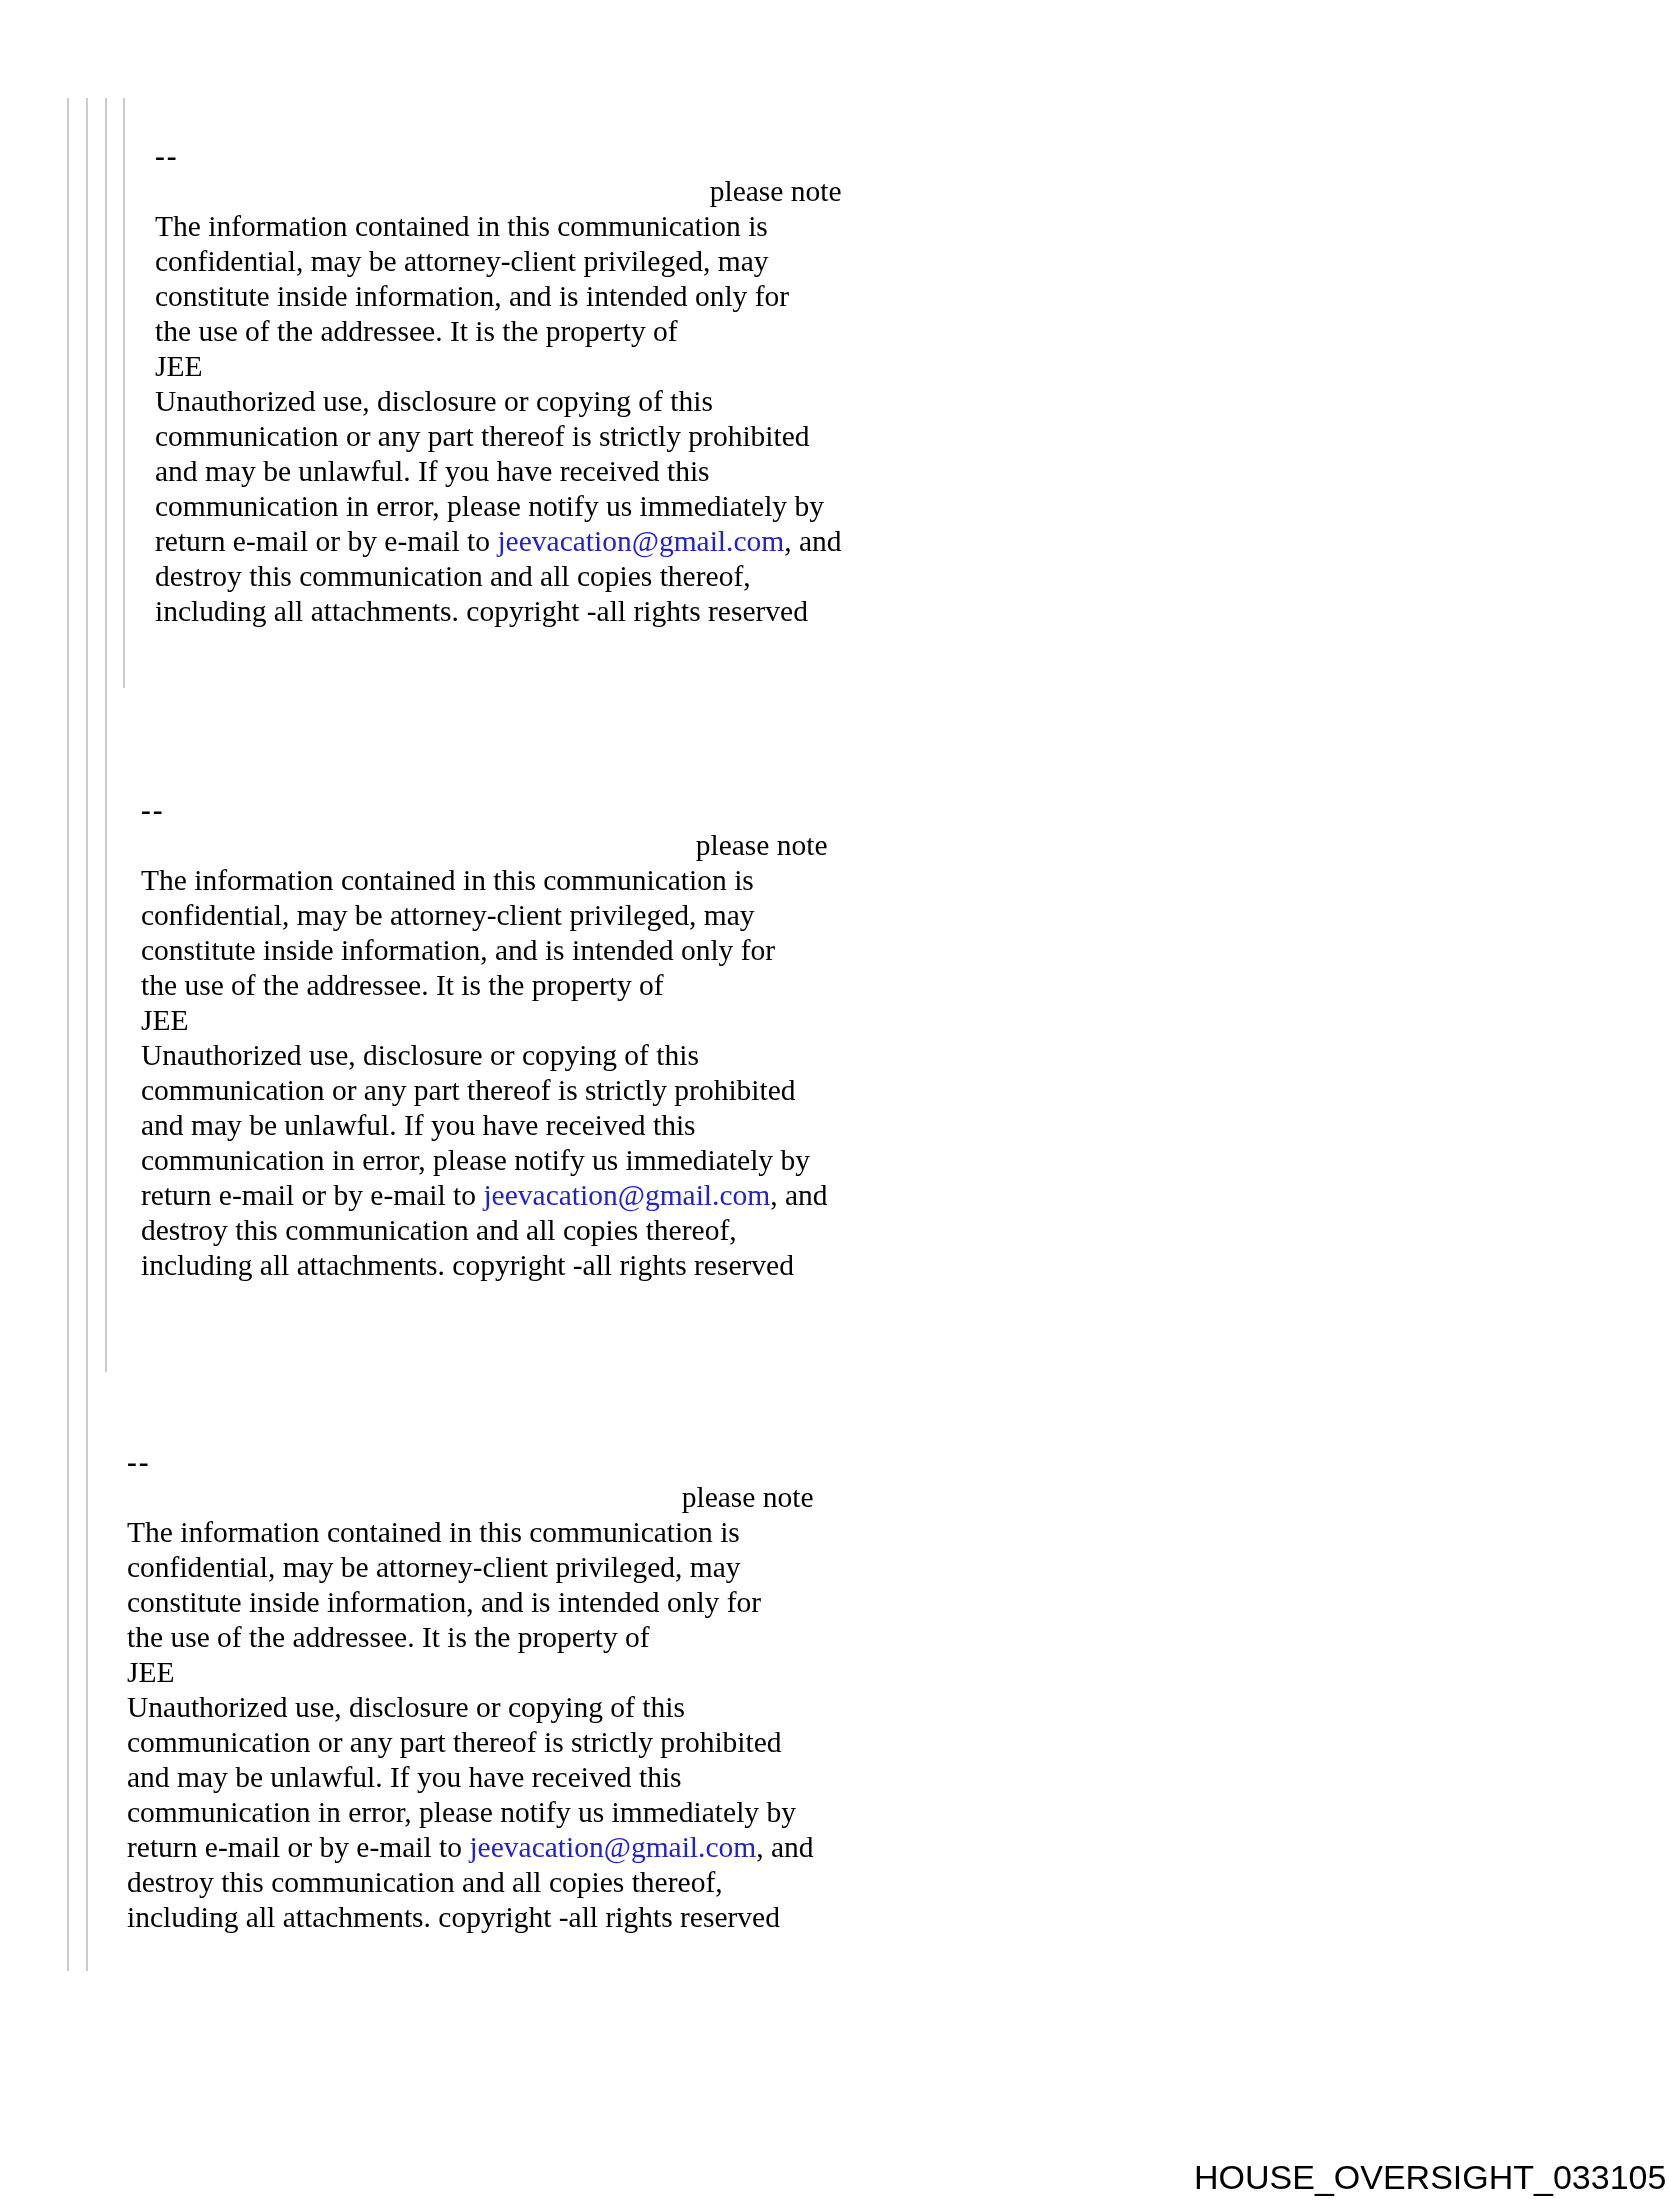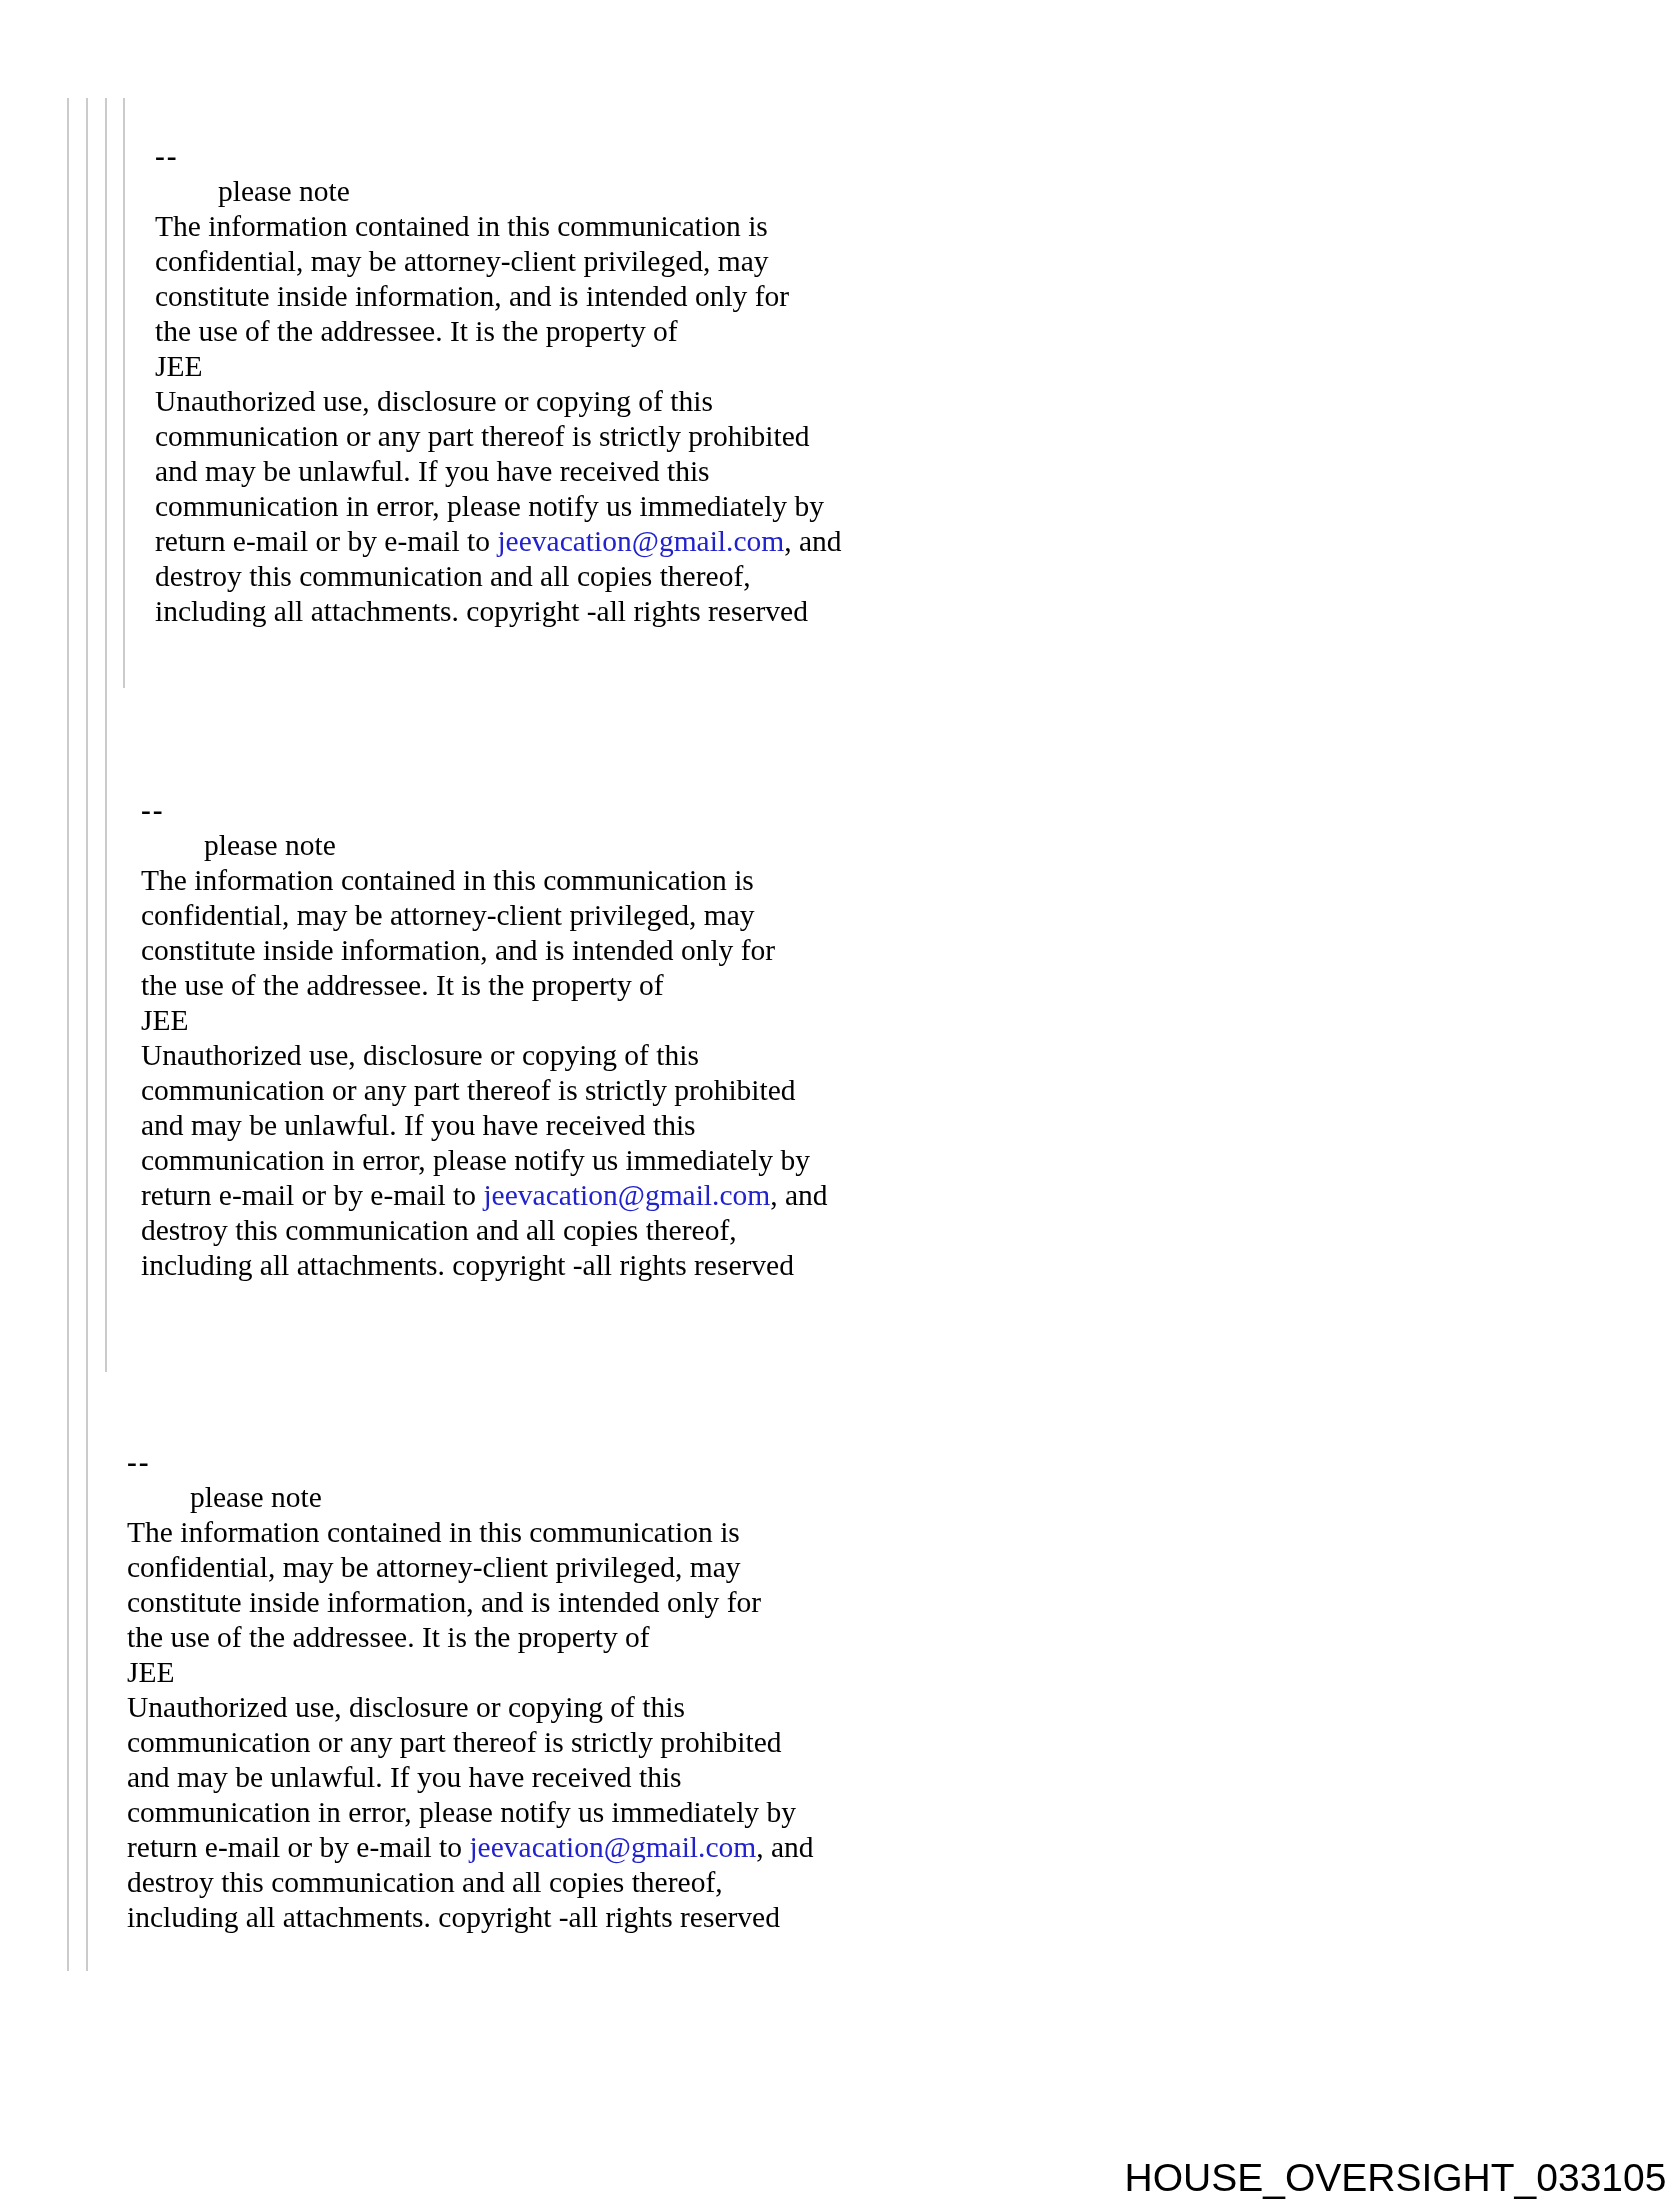--- a/index.html
+++ b/index.html
@@ -34,34 +34,34 @@
     line-height: 35px;
     white-space: nowrap;
     color: #000000;
   }
   #block-1 { left: 155px; top: 139px;  }
   #block-2 { left: 141px; top: 793px; }
   #block-3 { left: 127px; top: 1445px; }
 
   .line { min-height: 35px; }
   .dashes-line { font-weight: bold; letter-spacing: 2px; }
-  .note-line { padding-left: 63px; }
+  .note-line { padding-left: 63px; text-align: right; }
 
   .email-link {
     color: #2222cc;
     cursor: pointer;
   }
 
   
   .bates {
     position: absolute;
     top: 2158px;
     right: 2.6px;
     font-family: "Liberation Sans", sans-serif;
-    font-size: 39px;
+    font-size: 34px;
     line-height: 39px;
     color: #000000;
   }
 </style>
 </head>
 <body>
 
 <div class="quote-bar" id="bar-1"></div>
 <div class="quote-bar" id="bar-2"></div>
 <div class="quote-bar" id="bar-3"></div>

